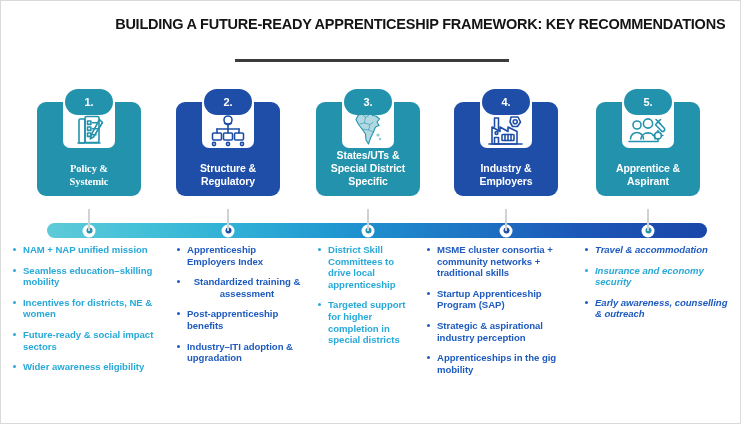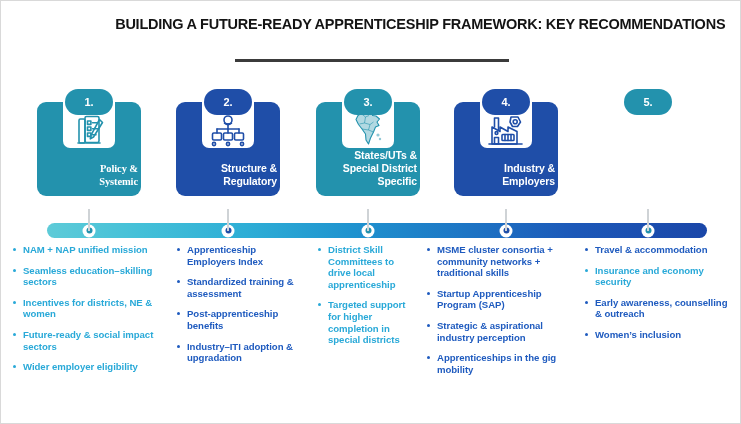--- a/index.html
+++ b/index.html
@@ -65,21 +65,21 @@
     width:52px;height:46px;
     background:#ffffff;
     border-bottom-left-radius:7px;
     border-bottom-right-radius:7px;
     display:flex;align-items:flex-end;justify-content:center;
     overflow:hidden;
   }
   .notch svg{display:block;margin-bottom:1px;}
   .card-label{
     position:absolute;left:0;right:0;bottom:8px;
-    text-align:right;
+    text-align:center;
     color:#ffffff;
     font-weight:bold;
     font-size:10.5px;
     line-height:13px;
     padding:0 3px;
     box-sizing:border-box;
     letter-spacing:-0.1px;
   }
   .stem{
     position:absolute;left:50%;transform:translateX(-50%);
@@ -213,20 +213,36 @@
               <circle cx="28.2" cy="8.7" r="2" fill="none" stroke="#1f4ea8" stroke-width="1.6" stroke-linecap="round" stroke-linejoin="round"></circle>
               <line x1="2" y1="31" x2="35" y2="31" fill="none" stroke="#1f4ea8" stroke-width="1.6" stroke-linecap="round" stroke-linejoin="round"></line>
             </svg>
           </div>
           <div class="card-label">Industry &amp;<br>Employers</div>
         </div>
         <div class="stem"></div>
       </div>
       <div class="card-wrap" style="left: 592px;">
         <div class="badge" style="background: rgb(35, 146, 173);">5.</div>
+        <div class="card-body" style="background: rgb(35, 146, 173);">
+          <div class="notch">
+            <svg width="40" height="30" viewBox="0 0 40 30">
+              <circle cx="9" cy="8" r="4" fill="none" stroke="#2392ad" stroke-width="1.6" stroke-linecap="round" stroke-linejoin="round"></circle>
+              <path d="M2.5 22 A6.5 6.5 0 0 1 15.5 22" fill="none" stroke="#2392ad" stroke-width="1.6" stroke-linecap="round" stroke-linejoin="round"></path>
+              <circle cx="20" cy="6.5" r="4.6" fill="none" stroke="#2392ad" stroke-width="1.6" stroke-linecap="round" stroke-linejoin="round"></circle>
+              <path d="M12.8 22 A7.3 7.3 0 0 1 27.2 22" fill="none" stroke="#2392ad" stroke-width="1.6" stroke-linecap="round" stroke-linejoin="round"></path>
+              <path d="M28 2.5 L32.5 7 M32.5 2.5 L28 7" fill="none" stroke="#2392ad" stroke-width="1.6" stroke-linecap="round" stroke-linejoin="round"></path>
+              <path d="M30.2 4.8 L36.5 11.5 A2 2 0 0 1 33.8 14.2 L27.5 7.8" fill="none" stroke="#2392ad" stroke-width="1.6" stroke-linecap="round" stroke-linejoin="round"></path>
+              <circle cx="30" cy="18.5" r="3.4" fill="none" stroke="#2392ad" stroke-width="1.6" stroke-linecap="round" stroke-linejoin="round"></circle>
+              <path d="M30 13.6 L30 15.1 M30 21.9 L30 23.4 M25.1 18.5 L26.6 18.5 M33.4 18.5 L34.9 18.5" fill="none" stroke="#2392ad" stroke-width="1.6" stroke-linecap="round" stroke-linejoin="round"></path>
+              <line x1="1" y1="24.5" x2="30" y2="24.5" fill="none" stroke="#2392ad" stroke-width="1.6" stroke-linecap="round" stroke-linejoin="round"></line>
+            </svg>
+          </div>
+          <div class="card-label">Apprentice &amp;<br>Aspirant</div>
+        </div>
         <div class="stem"></div>
       </div>
     </div>
 
   <div id="bar">
       <div class="bar-dot" style="left: 42px;">
         <i style="background: rgb(35, 146, 173);"></i>
       </div>
       <div class="bar-dot" style="left: 181px;">
         <i style="background: rgb(31, 78, 168);"></i>
@@ -238,42 +254,41 @@
         <i style="background: rgb(31, 78, 168);"></i>
       </div>
       <div class="bar-dot" style="left: 601px;">
         <i style="background: rgb(35, 146, 173);"></i>
       </div>
     </div>
 
   <div id="columns">
       <div class="col" style="left: 10px; width: 155px;">
         <div class="bullet" style="color: rgb(41, 169, 216);">NAM + NAP unified mission</div>
-        <div class="bullet" style="color: rgb(41, 169, 216);">Seamless education–skilling sectors</div>
+        <div class="bullet" style="color: rgb(41, 169, 216);">Seamless education–skilling mobility</div>
         <div class="bullet" style="color: rgb(41, 169, 216);">Incentives for districts, NE &amp; women</div>
         <div class="bullet" style="color: rgb(41, 169, 216);">Future-ready &amp; social impact sectors</div>
-        <div class="bullet" style="color: rgb(41, 169, 216);">Wider employer eligibility</div>
+        <div class="bullet" style="color: rgb(41, 169, 216);">Wider awareness eligibility</div>
       </div>
       <div class="col" style="left: 174px; width: 132px;">
         <div class="bullet" style="color: rgb(31, 91, 191);">Apprenticeship Employers Index</div>
-        <div class="bullet" style="color: rgb(31, 91, 191);">Standardized training &amp; assessment</div>
+        <div class="bullet" style="color: rgb(31, 91, 191); text-align: center;">Standardized training &amp; assessment</div>
         <div class="bullet" style="color: rgb(31, 91, 191);">Post-apprenticeship benefits</div>
         <div class="bullet" style="color: rgb(31, 91, 191);">Industry–ITI adoption &amp; upgradation</div>
       </div>
       <div class="col" style="left: 315px; width: 100px;">
         <div class="bullet" style="color: rgb(41, 169, 216);">District Skill Committees to drive local apprenticeship</div>
         <div class="bullet" style="color: rgb(41, 169, 216);">Targeted support for higher completion in special districts</div>
       </div>
       <div class="col" style="left: 424px; width: 150px;">
         <div class="bullet" style="color: rgb(31, 91, 191);">MSME cluster consortia + community networks + traditional skills</div>
         <div class="bullet" style="color: rgb(31, 91, 191);">Startup Apprenticeship Program (SAP)</div>
         <div class="bullet" style="color: rgb(31, 91, 191);">Strategic &amp; aspirational industry perception</div>
         <div class="bullet" style="color: rgb(31, 91, 191);">Apprenticeships in the gig mobility</div>
       </div>
-      <div class="col" style="left: 582px; width: 150px;">
+      <div class="col" style="left: 582px; width: 150px; font-style: italic;">
         <div class="bullet" style="color: rgb(31, 91, 191);">Travel &amp; accommodation</div>
         <div class="bullet" style="color: rgb(41, 169, 216);">Insurance and economy security</div>
         <div class="bullet" style="color: rgb(31, 91, 191);">Early awareness, counselling &amp; outreach</div>
-        <div class="bullet" style="color: rgb(31, 91, 191);">Women’s inclusion</div>
       </div>
     </div>
 
 </div>
 
 </body></html>

